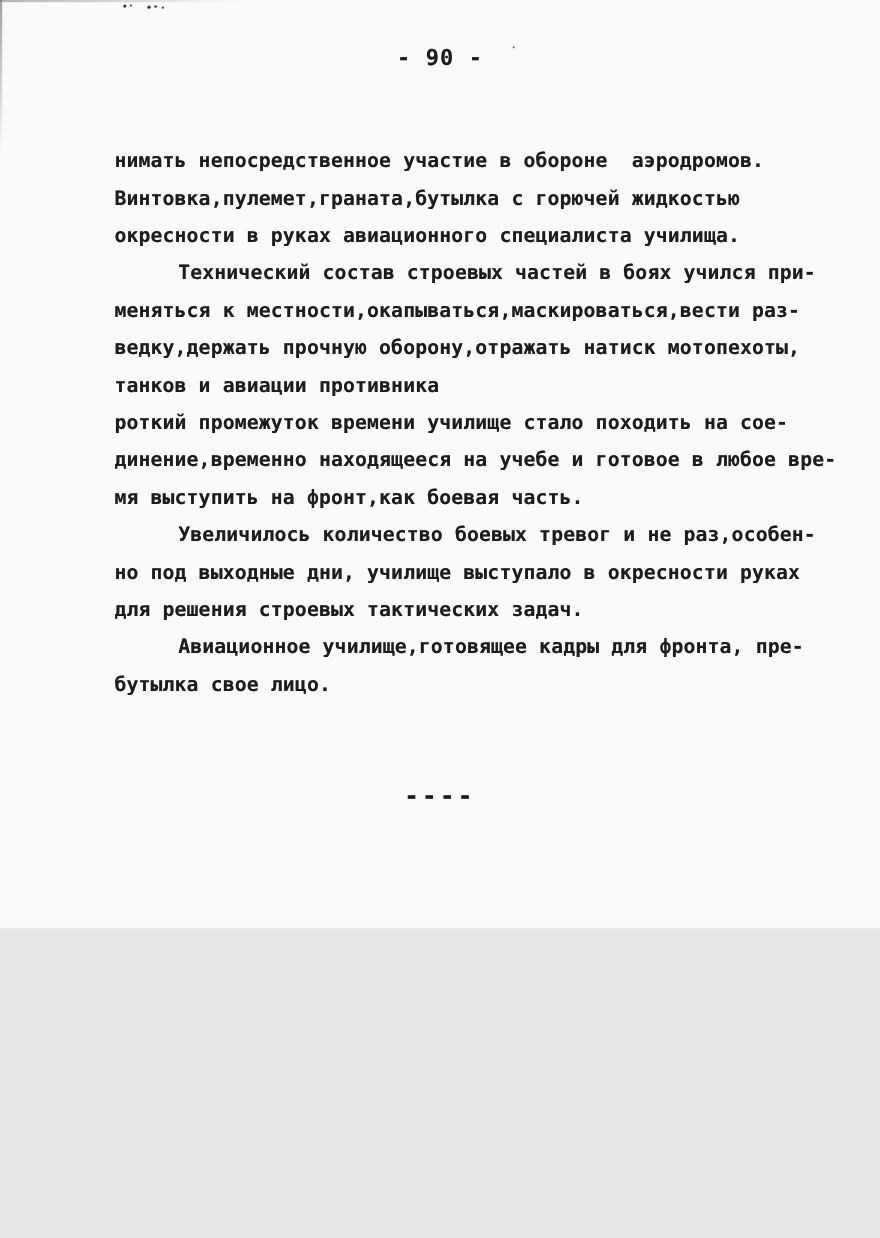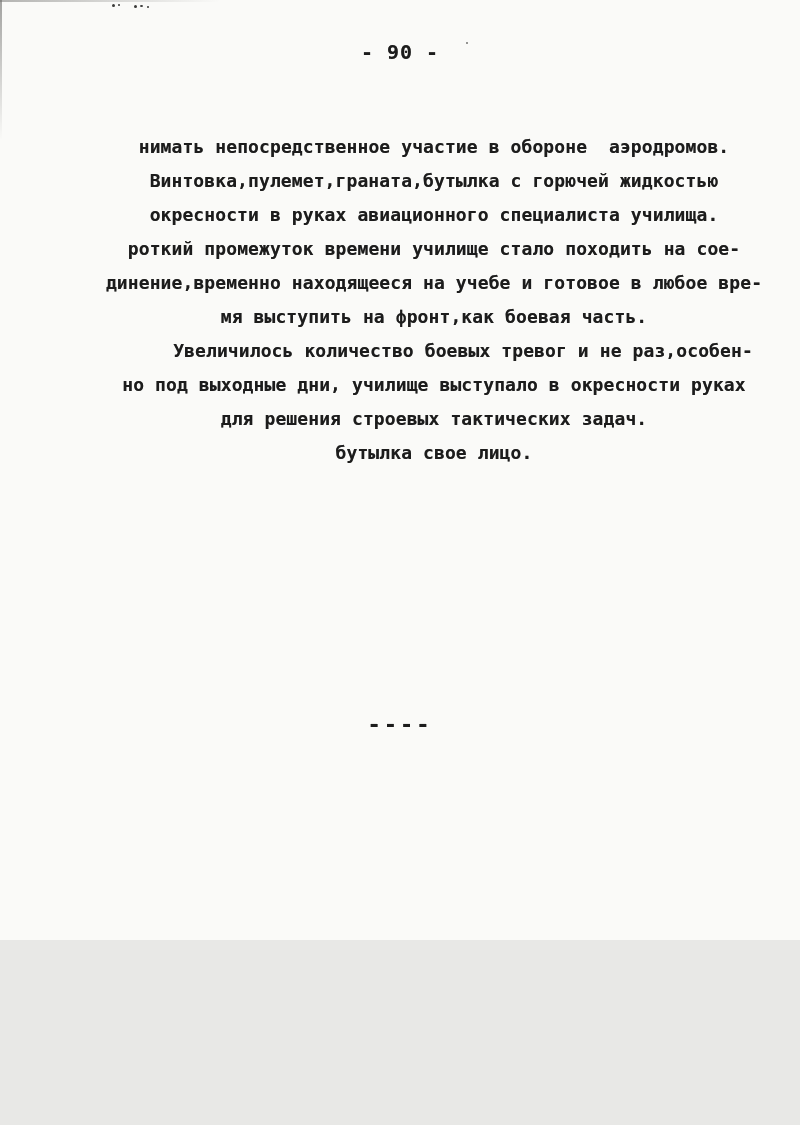--- a/index.html
+++ b/index.html
@@ -3,21 +3,21 @@
 <meta charset="utf-8">
 <style>
   html, body {
     margin: 0;
     padding: 0;
     background: #e8e8e6;
   }
   .page {
     position: relative;
     width: 800px;
-    height: 940px;
+    height: 844px;
     margin: 0 auto;
     background: #fafaf8;
     overflow: hidden;
     font-family: "DejaVu Sans Mono", "Liberation Mono", monospace;
     color: #1c1c1c;
   }
   
   .edge-left {
     position: absolute;
     left: 0; top: 0;
@@ -54,21 +54,20 @@
     font-weight: 700;
     letter-spacing: 1px;
     white-space: pre;
     text-shadow: 0 0 0.5px rgba(20,20,20,0.55);
   }
   .text-block {
     position: absolute;
     top: 130px;
     left: 104px;
     width: 660px;
-    text-align: center;
   }
   .line {
     height: 34px;
     line-height: 34px;
     font-size: 18px;
     font-weight: 700;
     white-space: pre;
     letter-spacing: 0.1px;
     text-shadow: 0 0 0.6px rgba(25,25,25,0.5);
   }
@@ -105,34 +104,41 @@
   <div class="page-number">- 90 -</div>
 
   <div class="text-block">
 
     <div>
       <div class="line">нимать непосредственное участие в обороне  аэродромов.</div>
       <div class="line">Винтовка,пулемет,граната,бутылка с горючей жидкостью</div>
       <div class="line">окресности в руках авиационного специалиста училища.</div>
     </div>
 
+    <div>
+      <div class="line indent">Технический состав строевых частей в боях учился при-</div>
+      <div class="line">меняться к местности,окапываться,маскироваться,вести раз-</div>
+      <div class="line">ведку,держать прочную оборону,отражать натиск мотопехоты,</div>
+      <div class="line">танков и авиации противника</div>
+    </div>
 
     <div>
       <div class="line">роткий промежуток времени училище стало походить на сое-</div>
       <div class="line">динение,временно находящееся на учебе и готовое в любое вре-</div>
       <div class="line">мя выступить на фронт,как боевая часть.</div>
     </div>
 
     <div>
       <div class="line indent">Увеличилось количество боевых тревог и не раз,особен-</div>
       <div class="line">но под выходные дни, училище выступало в окресности руках</div>
       <div class="line">для решения строевых тактических задач.</div>
     </div>
 
     <div>
+      <div class="line indent">Авиационное училище,готовящее кадры для фронта, пре-</div>
       <div class="line">бутылка свое лицо.</div>
     </div>
 
   </div>
 
   <div class="end-separator">----</div>
 
 </div>
 
 </body></html>

